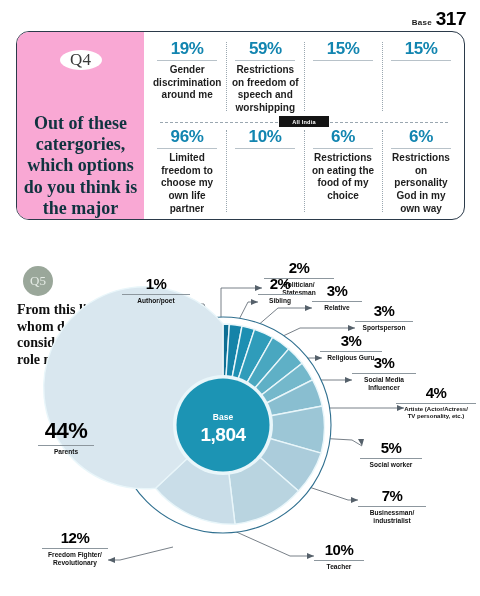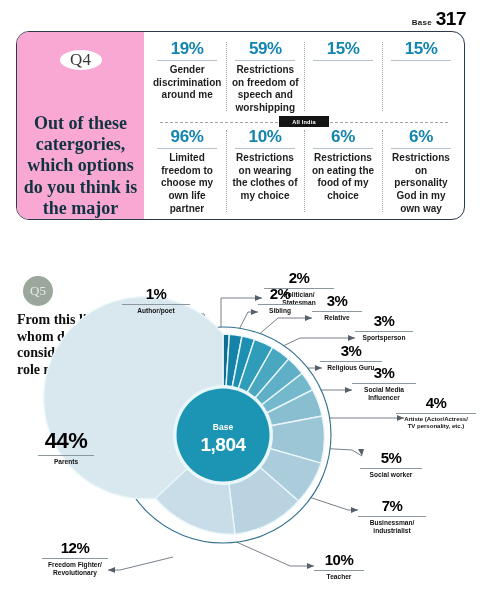--- a/index.html
+++ b/index.html
@@ -93,21 +93,21 @@
     border-top:1px dashed #9aa7b0;
   }
   .allindia-badge {
     position:relative; z-index:2;
     background:#141414; color:#fff;
     font-size:5.6px; font-weight:bold;
     padding:2.5px 13px; letter-spacing:.2px;
   }
 
   
-  .q5-wrap { position:absolute; left:0; top:240px; width:480px; height:356px; }
+  .q5-wrap { position:absolute; left:0; top:230px; width:480px; height:356px; }
 
   .q5-badge {
     position:absolute; left:23px; top:36px;
     width:30px; height:30px; border-radius:50%;
     background:#9aa79a;
     display:flex; align-items:center; justify-content:center;
     font-family:"Liberation Serif", serif;
     font-size:13px; color:#e6ece6;
   }
   .q5-qtext {
@@ -175,21 +175,20 @@
 
     <div class="stat-row">
       <div class="stat-cell">
         <div class="stat-pct">96%</div>
         <div class="stat-rule"></div>
         <div class="stat-label">Limited freedom to choose my own life partner</div>
       </div>
       <div class="stat-cell">
         <div class="stat-pct">10%</div>
         <div class="stat-rule"></div>
-        <div class="stat-label">Restrictions on wearing the clothes of my choice</div>
       </div>
       <div class="stat-cell">
         <div class="stat-pct">6%</div>
         <div class="stat-rule"></div>
         <div class="stat-label">Restrictions on eating the food of my choice</div>
       </div>
       <div class="stat-cell">
         <div class="stat-pct">6%</div>
         <div class="stat-rule"></div>
         <div class="stat-label">Restrictions on personality God in my own way</div>

